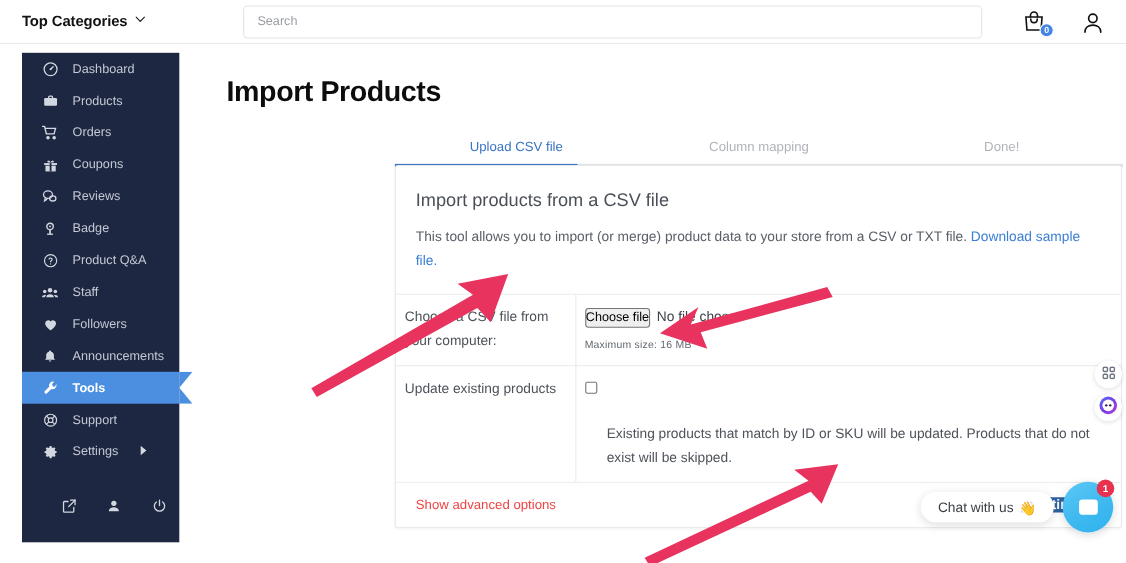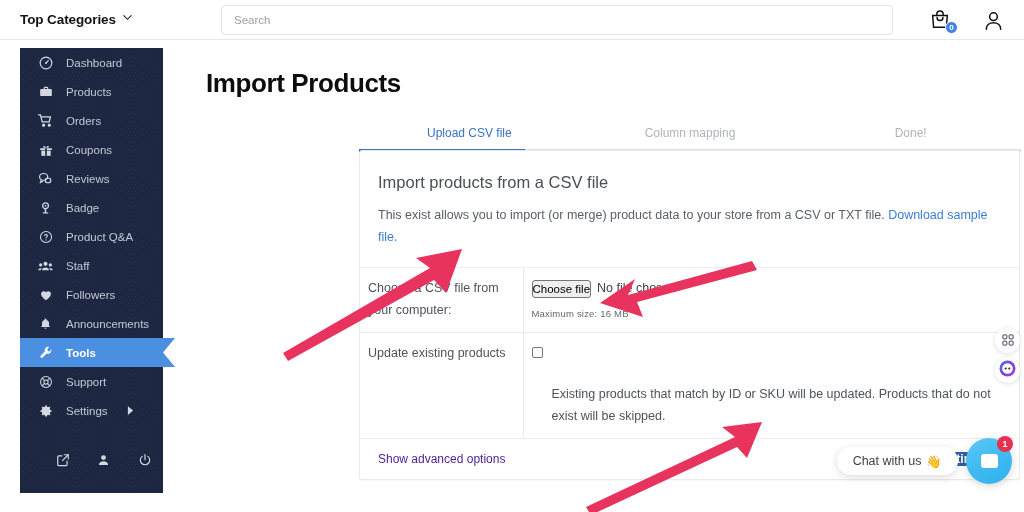--- a/index.html
+++ b/index.html
@@ -135,21 +135,21 @@
   .chk {
     width: 11px; height: 11px; border: 1px solid #767676; border-radius: 2px;
     background: #fff; flex: none; margin-top: 4px; cursor: pointer;
   }
   .chk-txt { flex: 1; margin-top: 41px; }
 
   .card-foot {
     display: flex; align-items: center; justify-content: space-between;
     padding: 13px 15px 13px 18px; border-top: 1px solid #eceded;
   }
-  .adv-link { font-size: 12px; color: #4c1d95; cursor: pointer; }
+  .adv-link { font-size: 12px; color: #ef4444; cursor: pointer; }
   .continue-btn {
     background: #2f62a0; color: #fff; font-weight: bold; font-size: 12.5px;
     border: none; border-radius: 3px; padding: 0 18px; cursor: pointer;
     font-family: "Liberation Sans", sans-serif;
   }
 
   
   .fab-sm {
     position: absolute; right: 4px; width: 25px; height: 25px; border-radius: 50%;
     background: #fff; box-shadow: 0 1px 5px rgba(0,0,0,.13);
@@ -409,21 +409,21 @@
         <div class="step-dot done" style="left:12.5%"></div>
         <div class="step-dot" style="left:37.5%"></div>
         <div class="step-dot" style="left:62.5%"></div>
         <div class="step-dot" style="left:87.5%"></div>
       </div>
     </div>
 
     <div class="card">
       <div class="card-head">
         <div class="card-title">Import products from a CSV file</div>
-        <div class="card-desc"><span>This exist allows you to import (or merge) product data to your store from a CSV or TXT file. </span><a href="#">Download sample file.</a></div>
+        <div class="card-desc"><span>This tool allows you to import (or merge) product data to your store from a CSV or TXT file. </span><a href="#">Download sample file.</a></div>
       </div>
 
       <table class="form-tbl">
         <tbody>
             <tr>
           <td class="lbl">Choose a CSV file from your computer:</td>
           <td class="val">
             <div class="file-row">
               <button class="choose-btn">Choose file</button>
               <span class="no-file">No file chosen</span>

